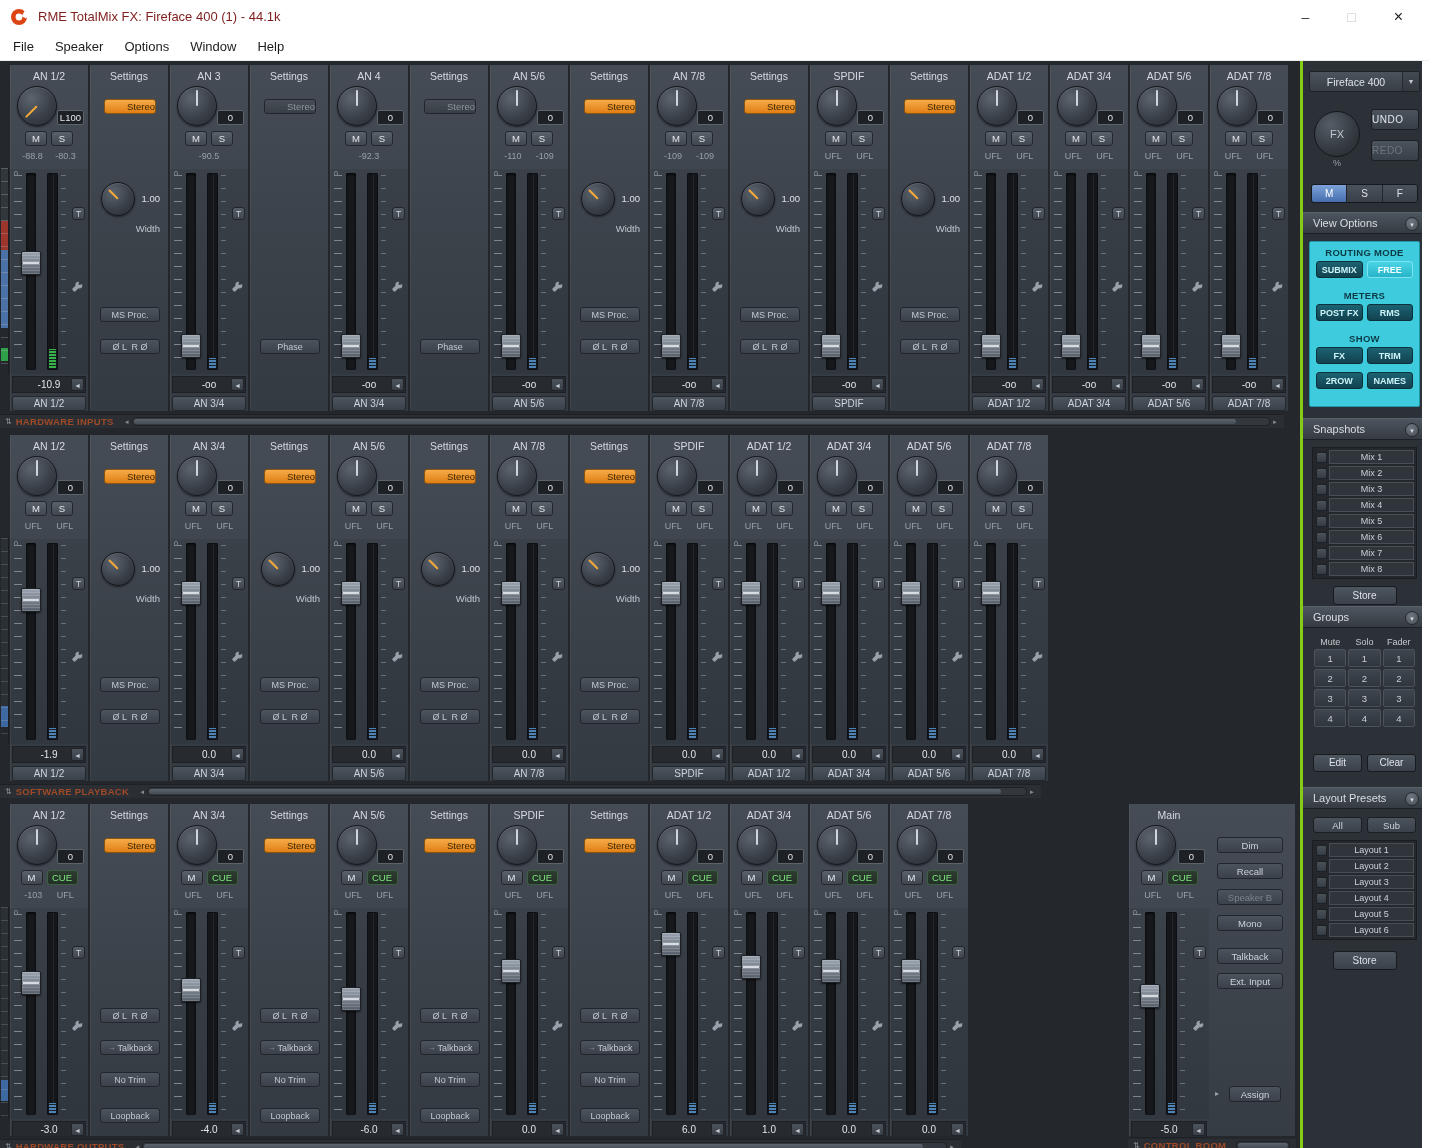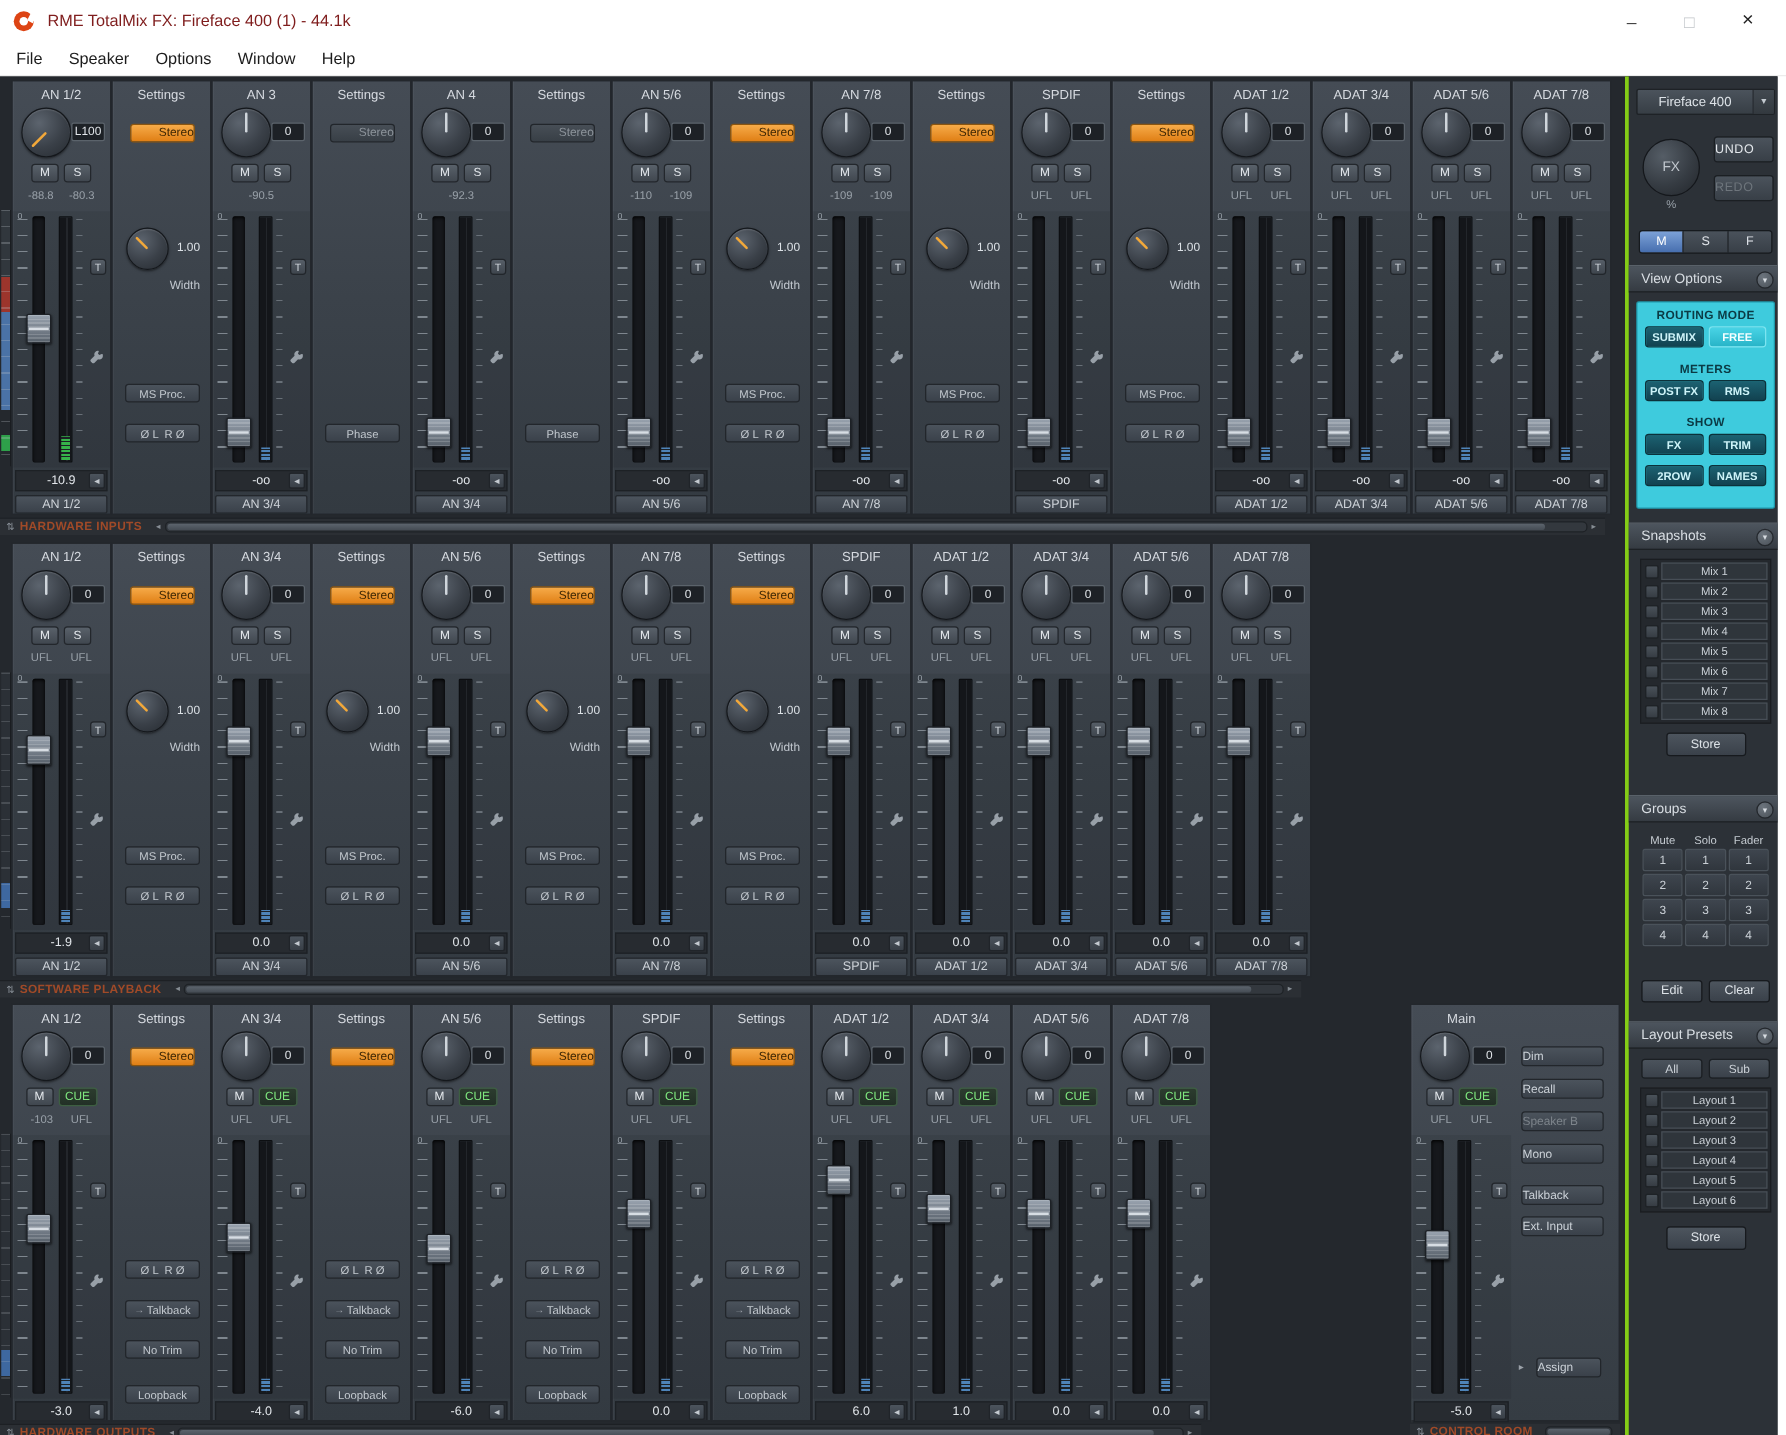--- a/index.html
+++ b/index.html
@@ -21,21 +21,21 @@
 .strips{display:flex;padding-left:9px}
 .strip{width:80px;flex:0 0 80px;position:relative;overflow:hidden;background:linear-gradient(180deg,#454c55 0%,#3b424a 50%,#333a41 100%);border:1px solid #23272c;box-shadow:inset 1px 0 0 rgba(255,255,255,.05)}
 #strips0 .strip,#strips1 .strip{height:348px}
 #strips2 .strip,#cr-main .strip{height:334px}
 .s-head{height:20px;padding-top:5px;text-align:center;font-size:10.5px;color:#d6dae0}
 .knob-wrap{height:44px;position:relative}
 .knob{position:absolute;border-radius:50%;background:radial-gradient(circle at 35% 30%,#5c646e,#3a4048 55%,#262b31 100%);border:1px solid #14171b;box-shadow:0 1px 2px rgba(0,0,0,.5),inset 0 1px 1px rgba(255,255,255,.12)}
 .knob.pan{left:7px;top:1px;width:40px;height:40px}
 .knob-ind{position:absolute;left:50%;top:50%;width:2px;height:16px;margin-left:-1px;background:#cfd5db;transform-origin:50% 0;border-radius:1px}
 .knob-ind.accent{background:#f2a83a}
-.kval{position:absolute;right:4px;top:13px;min-width:27px;height:15px;line-height:13px;text-align:center;font-size:9.5px;color:#e2e6ea;background:#1d2126;border:1px solid #5b636b;border-radius:2px;padding:0 2px}
+.kval{position:absolute;right:4px;top:25px;min-width:27px;height:15px;line-height:13px;text-align:center;font-size:9.5px;color:#e2e6ea;background:#1d2126;border:1px solid #5b636b;border-radius:2px;padding:0 2px}
 .ms-row{height:18px;margin-top:2px;display:flex;justify-content:center;gap:4px}
 .sbtn{width:22px;height:15px;line-height:14px;text-align:center;font-size:9.5px;color:#e6eaee;background:linear-gradient(#59616a,#40474f);border:1px solid #23272c;border-radius:3px}
 .sbtn.cue{width:31px;color:#7fe87f;background:linear-gradient(#2c3c2e,#223026);border-color:#3d5f41}
 .lv-row{height:14px;margin-top:2px;display:flex;justify-content:space-evenly;font-size:9px;color:#98a0a8}
 .fader-zone{position:relative;height:205px;margin-top:4px;background:rgba(0,0,0,.07)}
 .r3 .fader-zone{height:211px}
 .zero{position:absolute;left:4px;top:1px;font-size:7px;color:#9aa2aa}
 .scale{position:absolute;top:6px;bottom:6px;background:repeating-linear-gradient(to bottom,#7e868e 0 1px,transparent 1px 13px)}
 .scale.s1{left:4px;width:8px}
 .scale.s2{left:51px;width:5px;opacity:.7}
@@ -76,21 +76,21 @@
 .sb-label{font-size:9.5px;font-weight:bold;color:#a04a28;letter-spacing:.3px;white-space:nowrap}
 .sb-scroll{flex:1;display:flex;align-items:center;margin:0 6px 0 10px;gap:2px}
 .sb-arrow{font-size:6px;color:#868d94}
 .sb-track{flex:1;height:9px;background:#33383e;border:1px solid #1e2226;border-radius:4px;position:relative}
 .sb-thumb{position:absolute;left:1px;top:1px;bottom:1px;width:97%;background:linear-gradient(#5c646d,#454c54);border-radius:3px}
 
 .control-room{position:absolute;left:1128px;top:0;width:168px;height:334px;background:linear-gradient(180deg,#454c55,#353c43);border:1px solid #23272c;display:flex}
 #cr-main{width:80px}
 #cr-main .strip{border:none;background:transparent}
 .cr-buttons{position:relative;flex:1}
-.cr-btn{position:absolute;left:8px;width:66px;height:16px;text-align:left;font-size:9.5px;line-height:15px;color:#ccd2d8;background:linear-gradient(#4b535c,#3a414a);border:1px solid #22262b;border-radius:3px}
+.cr-btn{position:absolute;left:8px;width:66px;height:16px;text-align:center;font-size:9.5px;line-height:15px;color:#ccd2d8;background:linear-gradient(#4b535c,#3a414a);border:1px solid #22262b;border-radius:3px}
 .cr-btn.dis{color:#7d848b}
 .cr-btn.assign{width:52px;left:20px}
 .cr-arr{position:absolute;left:6px;top:285px;font-size:8px;color:#9ba2a9}
 .cr-bar{position:absolute;left:1128px;top:336px;width:168px;height:13px;display:flex;align-items:center;padding-left:5px;background:#2b2f34}
 
 .edge-meter{position:absolute;left:1px;top:104px;width:8px;height:205px;border-right:1px solid #1a1d21}
 #row2 .edge-meter{height:211px}
 .em0{background:repeating-linear-gradient(to bottom,rgba(190,196,202,.28) 0 1px,transparent 1px 13px),linear-gradient(to bottom,#31373d 0%,#31373d 26%,#9c352c 26%,#9c352c 40%,#4a72a6 40%,#4a72a6 78%,#24282d 78%,#24282d 88%,#2ea04a 88%,#2ea04a 94%,#24282d 94%)}
 .em1,.em2{background:repeating-linear-gradient(to bottom,rgba(190,196,202,.2) 0 1px,transparent 1px 13px),linear-gradient(to bottom,#2b3036 0%,#2b3036 82%,#3e68a0 82%,#3e68a0 92%,#24282d 92%)}
 
@@ -103,21 +103,21 @@
 .fx-pct{position:absolute;left:11px;top:66px;width:46px;text-align:center;font-size:9px;color:#98a0a8}
 .side-btn{position:absolute;right:7px;width:48px;height:21px;text-align:left;font-size:10px;line-height:20px;letter-spacing:.5px;color:#e4e8ec;background:linear-gradient(#4b535c,#383f47);border:1px solid #1b1f23;border-radius:3px}
 .side-btn.redo{color:#6e757c}
 .undo{top:17px}.redo{top:48px}
 .msf{margin:14px 8px 0;height:19px;display:flex;border:1px solid #161a1e;border-radius:3px;overflow:hidden}
 .msf-cell{flex:1;text-align:center;font-size:10px;line-height:18px;color:#dfe3e8;background:linear-gradient(#4a525b,#383f47);border-right:1px solid #22262b}
 .msf-cell:last-child{border-right:none}
 .msf-cell.active{background:linear-gradient(#7da2d8,#466eae);color:#fff}
 .panel-head{position:relative;margin-top:9px;height:22px;background:linear-gradient(#4d555e,#353b42);border-top:1px solid #596169;border-bottom:1px solid #1d2125;font-size:11px;color:#d9dee3;line-height:21px;padding-left:10px}
 #snap-head{margin-top:11px}
-#grp-head{margin-top:31px}
+#grp-head{margin-top:1px}
 #lay-head{margin-top:15px}
 .round-btn{position:absolute;right:7px;top:4px;width:14px;height:14px;border-radius:50%;background:radial-gradient(circle at 35% 30%,#6d757e,#4a5158);border:1px solid #24282d;font-size:7px;color:#d6dbe0;text-align:center;line-height:13px}
 .cyan{margin:7px 6px 0;height:166px;background:#3ecbdd;border:1px solid #1f98ab;border-radius:2px;padding:5px 4px}
 .cp-title{text-align:center;font-size:9.5px;font-weight:bold;color:#0b3a44;height:14px;letter-spacing:.3px;margin-top:4px}
 .cp-title:first-child{margin-top:0}
 .cp-row{display:flex;gap:4px;margin:0 2px 12px;height:17px}
 .cp-row.tight{margin-bottom:8px}
 .cpb{flex:1;text-align:center;font-size:9px;font-weight:bold;line-height:16px;color:#cdf3f8;background:linear-gradient(#1c6272,#124250);border:1px solid #0b313a;border-radius:3px}
 .cpb.off{color:#f4feff;background:linear-gradient(#49d4e6,#28b4c8);border:1px solid #7ce4f0}
 .side-list{margin:7px 9px 0;background:#24282d;border:1px solid #1a1d21;padding:1px}

